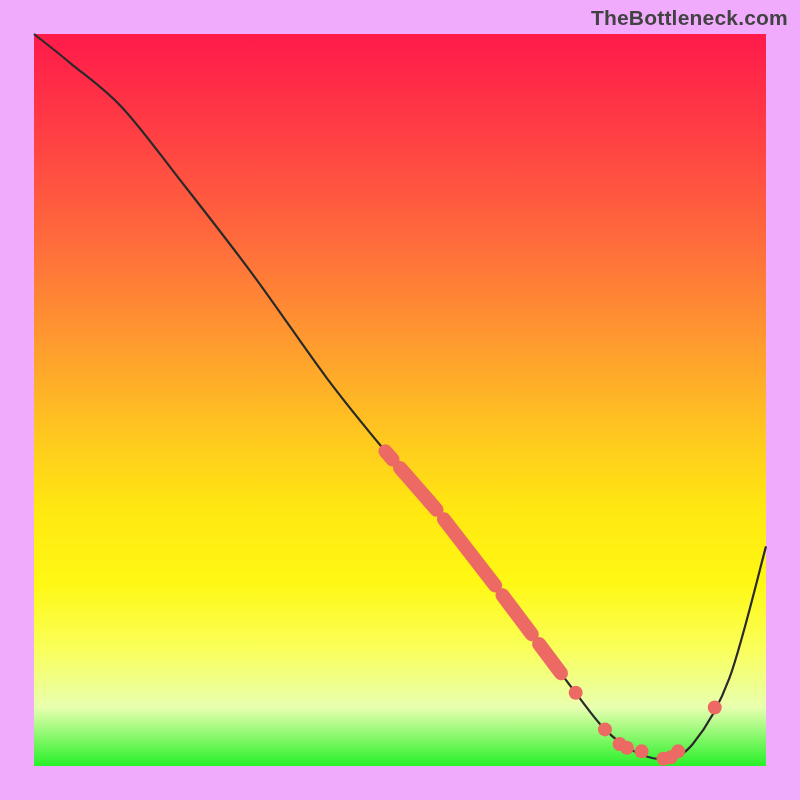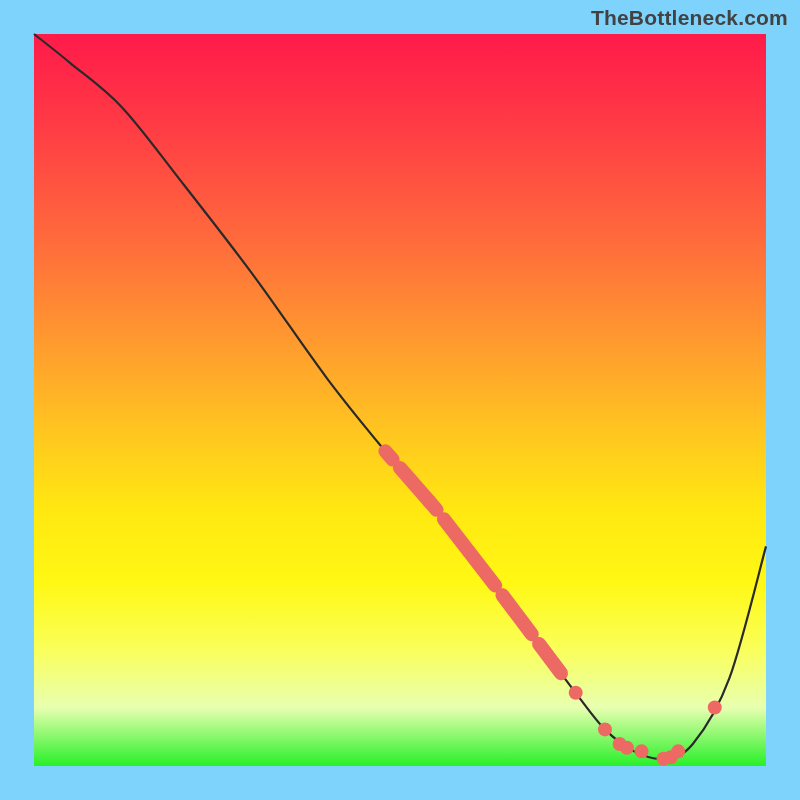--- a/index.html
+++ b/index.html
@@ -8,21 +8,21 @@
     background: #000;
     width: 800px;
     height: 800px;
     overflow: hidden;
     font-family: Arial, sans-serif;
   }
   .container {
     position: relative;
     width: 800px;
     height: 800px;
-    background: #7dd3fc;
+    background: #f0abfc;
   }
   .watermark {
     position: absolute;
     top: 6px;
     right: 12px;
     color: #424242;
     font-size: 21px;
     font-weight: 600;
     letter-spacing: 0.2px;
     z-index: 10;

